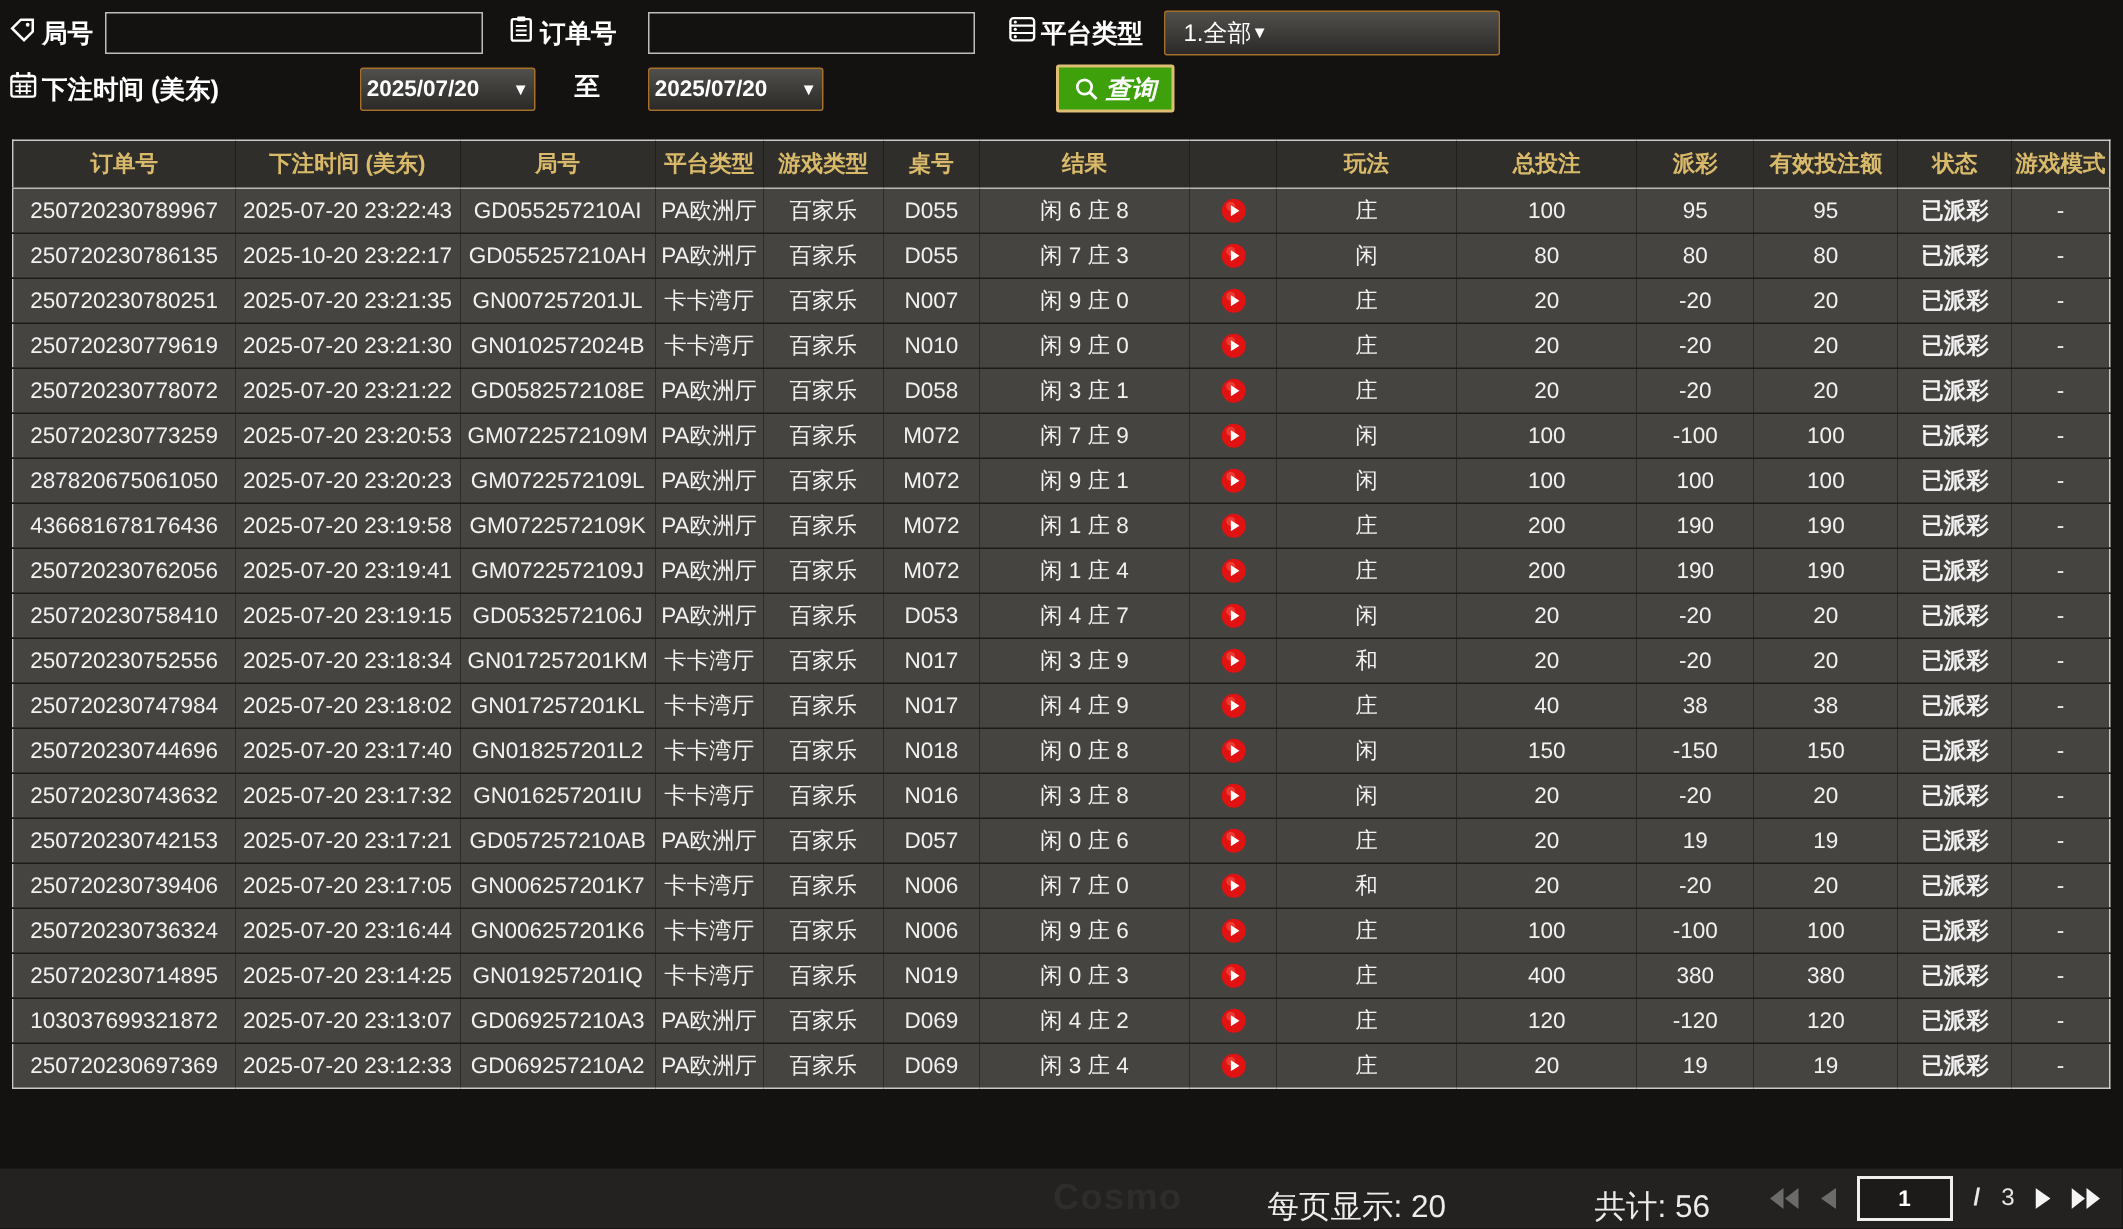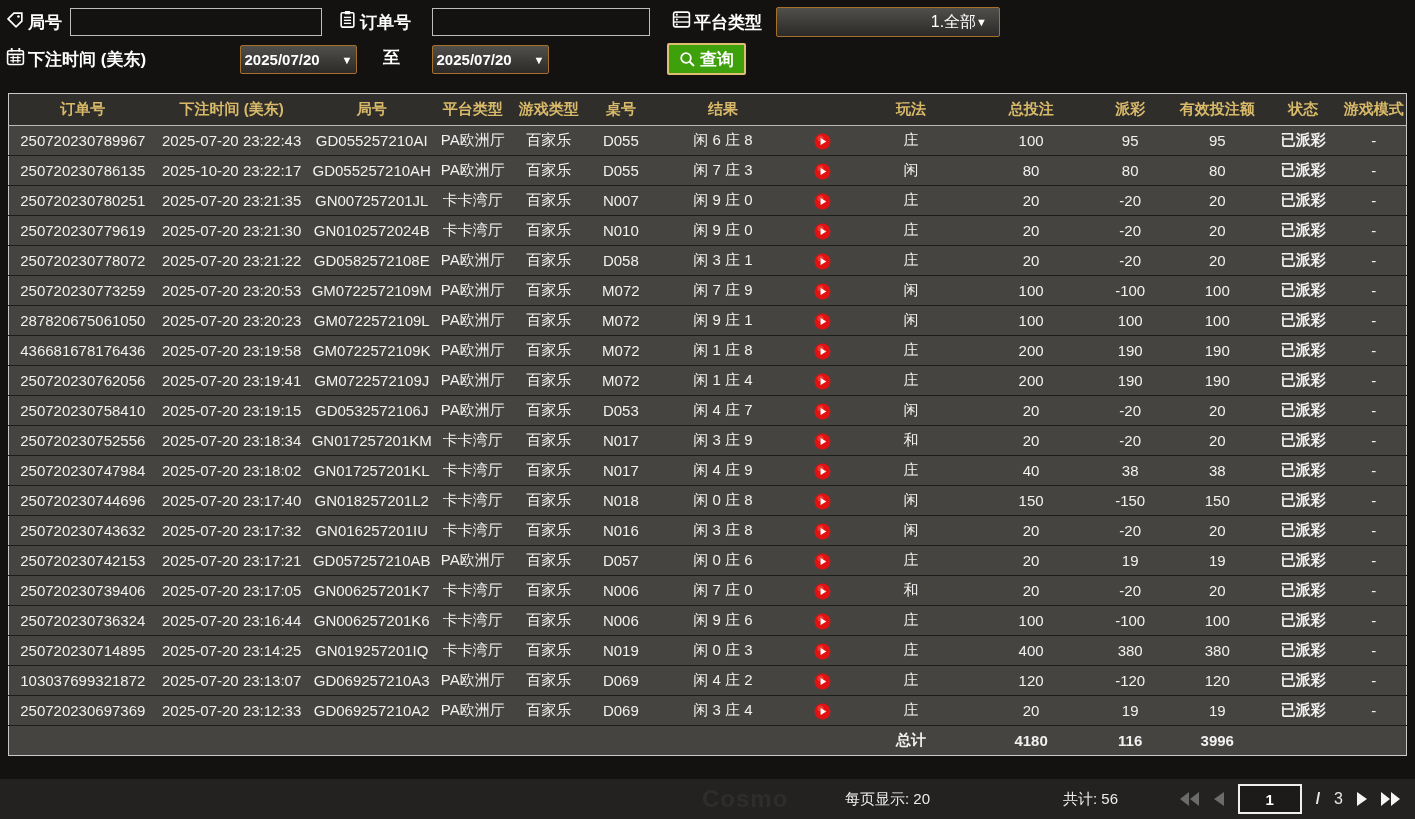--- a/index.html
+++ b/index.html
@@ -18,21 +18,21 @@
     font-family:inherit;
   }
   .date-select,.drop-select{
     background:linear-gradient(#504f4b,#2b2a28);
     border:1px solid #a5702a;border-radius:2px;
     color:#fff;font-weight:bold;font-size:15px;
     display:flex;align-items:center;box-sizing:border-box;
     cursor:pointer;white-space:nowrap;
   }
   .date-select{justify-content:center;gap:22px;}
-  .drop-select{justify-content:flex-end;padding:0 12px;font-weight:normal;font-size:16px;}
+  .drop-select{justify-content:flex-start;padding:0 12px;font-weight:normal;font-size:16px;}
   .caret{font-size:11px;color:#fff;}
   .search-btn{
     background:#3ea00a;border:2px solid #ddbe72;border-radius:2px;
     color:#fff;font-weight:bold;font-size:17px;
     display:flex;align-items:center;gap:4px;padding:0 10px;
     height:32px;box-sizing:border-box;cursor:pointer;font-family:inherit;
   }
   .icon{display:inline-block;line-height:0;}
   
   #records-table{
@@ -55,21 +55,21 @@
   td.neg{color:#8bdc27;}
   td.status{color:#35e53a;font-weight:bold;}
   td.dash{color:#c2c2c2;}
   tr.summary td{color:#eaea1c;font-weight:bold;height:25px;}
   .play-cell svg{vertical-align:middle;cursor:pointer;}
   
   .footer{
     position:absolute;left:0;right:0;bottom:0;height:40px;
     background:#232220;
   }
-  .footer-text{font-size:15px;color:#ececec;white-space:nowrap;}
+  .footer-text{font-size:21px;color:#ececec;white-space:nowrap;}
   .watermark{
     font-size:24px;font-weight:bold;color:rgba(255,255,255,0.05);
     letter-spacing:1px;
   }
   .pager{
     position:absolute;right:14px;top:0;height:40px;
     display:flex;align-items:center;gap:14px;
   }
   .pager .pg-btn{cursor:pointer;line-height:0;}
   .page-input{
@@ -135,21 +135,21 @@
 <span class="abs flt-label" style="left:28px;top:48px;">下注时间 (美东)</span>
 <div class="abs date-select" style="left:240px;top:45px;width:117px;height:29px;">
   <span>2025/07/20</span>
   <span class="caret">▼</span>
 </div>
 <span class="abs flt-label" style="left:383px;top:46px;">至</span>
 <div class="abs date-select" style="left:432px;top:45px;width:117px;height:29px;">
   <span>2025/07/20</span>
   <span class="caret">▼</span>
 </div>
-<button class="abs search-btn" style="left:667px;top:43px;">
+<button class="abs search-btn" style="left:704px;top:43px;font-style:italic;">
   <span class="icon">
     <svg width="17" height="17" viewBox="0 0 17 17">
         <circle cx="7" cy="7" r="4.8" stroke="#fff" stroke-width="1.8" fill="none"></circle>
         <line x1="10.6" y1="10.6" x2="15" y2="15" stroke="#fff" stroke-width="2"></line>
       </svg>
   </span>
   <span>查询</span>
 </button>
 
 <table id="records-table">
@@ -580,28 +580,20 @@
             <circle cx="8.5" cy="8.5" r="8" fill="#e01212"></circle>
             <circle cx="6.5" cy="5.5" r="3" fill="#ff6a5a" opacity="0.45"></circle>
             <polygon points="6.6,4.9 12.3,8.5 6.6,12.1" fill="#fff"></polygon>
           </svg></td>
         <td>庄</td>
         <td>20</td>
         <td class="pos">19</td>
         <td>19</td>
         <td class="status">已派彩</td>
         <td class="dash">-</td>
-      </tr>
-      <tr class="summary">
-        <td colspan="8"></td>
-        <td>总计</td>
-        <td>4180</td>
-        <td>116</td>
-        <td>3996</td>
-        <td colspan="2"></td>
       </tr>
     </tbody>
   </table>
 
 <div class="footer">
   <span class="abs watermark" style="left:702px;top:6px;">Cosmo</span>
   <span class="abs footer-text" style="left:845px;top:11px;">
     <span>每页显示:</span>
     <span>20</span>
   </span>

